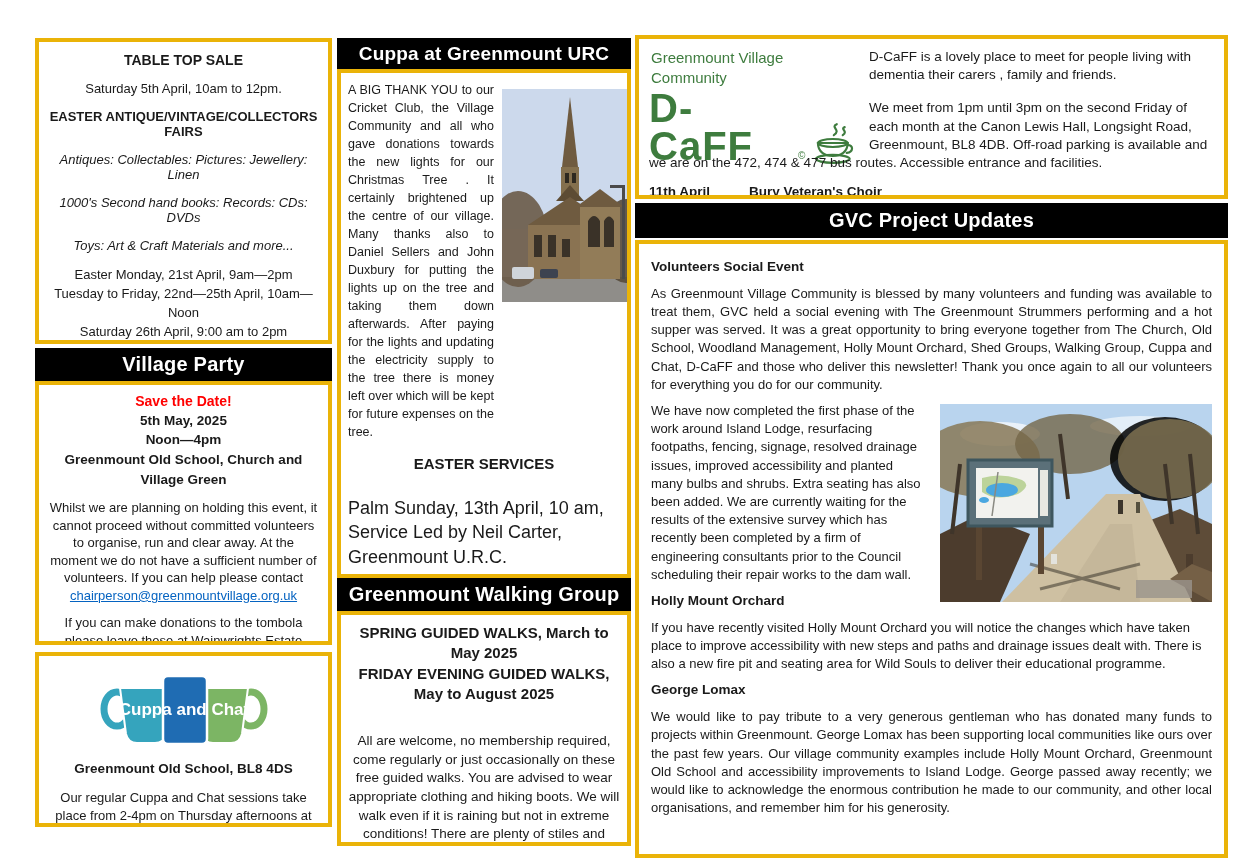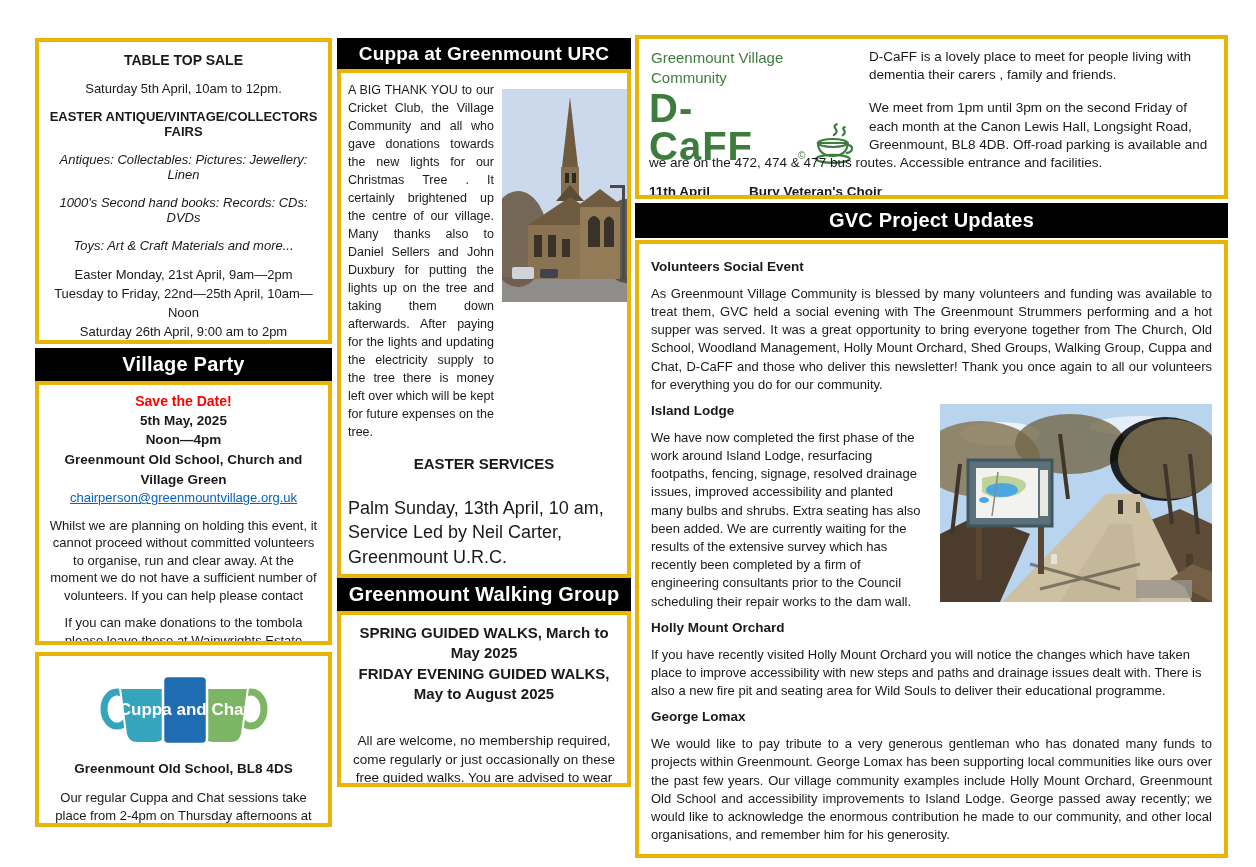--- a/index.html
+++ b/index.html
@@ -30,21 +30,21 @@
   .box-cuppa{height:175px;padding:6px 8px;font-size:13px;line-height:1.4;}
   .cuppa-logo{display:block;margin:2px auto 0;}
   
   .box-urc{height:509px;padding:8px 7px;font-size:12.5px;}
   .urc-row{display:flex;gap:8px;}
   .urc-text{width:146px;flex:none;text-align:justify;line-height:1.44;}
   .church{flex:none;margin-top:8px;}
   .svc-title{font-size:15px;margin-top:14px;}
   .svc{font-size:18px;line-height:1.35;margin-top:24px;text-align:left;}
   .bar2{height:33px;line-height:33px;font-size:20px;}
-  .box-walk{height:176px;padding:8px 6px;font-size:13.5px;}
+  .box-walk{height:235px;padding:8px 6px;font-size:13.5px;}
   .walk-heads{font-weight:bold;font-size:15px;line-height:1.35;}
   .box-walk p{margin-top:28px;line-height:1.38;}
   
   .box-dcaff{height:164px;padding:6px 10px;font-size:13.5px;line-height:1.35;}
   .dcaff-logo{float:left;width:210px;height:92px;margin-right:10px;}
   .brand-top{color:#3e7c3e;font-size:15px;margin:3px 0 0 2px;}
   .brand-row{display:flex;align-items:flex-end;}
   .brand-name{font-size:40px;font-weight:bold;color:#3e7c3e;line-height:.95;letter-spacing:1px;}
   .brand-c{color:#3e7c3e;font-size:10px;margin:0 4px 2px 2px;align-self:flex-end;}
   .box-dcaff p.p1{margin-top:3px;}
@@ -81,22 +81,22 @@
 
   <div class="gap4"></div>
   <div class="bar bar2">Village Party</div>
   <div class="box box-party c">
     <p class="b red tight" style="font-size:14px;">Save the Date!</p>
     <div class="hdlines">
       <div>5th May, 2025</div>
       <div>Noon—4pm</div>
       <div>Greenmount Old School, Church and Village Green</div>
     </div>
+    <p>Whilst we are planning on holding this event, it cannot proceed without committed volunteers to organise, run and clear away. At the moment we do not have a sufficient number of volunteers. If you can help please contact</p>
     <p style="margin-top:0;"><a class="link">chairperson@greenmountvillage.org.uk</a></p>
-    <p>Whilst we are planning on holding this event, it cannot proceed without committed volunteers to organise, run and clear away. At the moment we do not have a sufficient number of volunteers. If you can help please contact</p>
     <p>If you can make donations to the tombola please leave these at Wainwrights Estate Agents on Holcombe Road from 22nd April—3rd May.</p>
 
   </div>
 
   <div class="gap7"></div>
   <div class="box box-cuppa c">
     <svg class="cuppa-logo" width="180" height="90" viewBox="0 0 180 90">
       <ellipse cx="23" cy="45" rx="13" ry="17" fill="none" stroke="#35a4bd" stroke-width="7"></ellipse>
       <ellipse cx="157" cy="45" rx="13" ry="17" fill="none" stroke="#7cb564" stroke-width="7"></ellipse>
       <path d="M26,24 L78,24 L72,70 Q70,79 61,79 L43,79 Q34,79 32,70 Z" fill="#35a4bd" stroke="#fff" stroke-width="2"></path>
@@ -225,21 +225,20 @@
       <ellipse cx="62" cy="86" rx="16" ry="7" fill="#4aa7e0"></ellipse>
       <ellipse cx="44" cy="96" rx="5" ry="3" fill="#4aa7e0"></ellipse>
       <line x1="58" y1="68" x2="52" y2="112" stroke="#8a8a82" stroke-width="1.5"></line>
       <rect x="100" y="66" width="8" height="46" fill="#e8e8e2"></rect>
       <rect x="111" y="150" width="6" height="10" fill="#e3e3dd"></rect>
       <rect x="246" y="150" width="7" height="20" fill="#4c3c2d"></rect>
       <polygon points="230,175 272,198 272,168 252,160" fill="#756046"></polygon>
       <rect x="196" y="176" width="56" height="18" fill="#9a948c" opacity=".8"></rect>
     </svg>
 
-    <h4>Island Lodge</h4>
     <p>We have now completed the first phase of the work around Island Lodge, resurfacing footpaths, fencing, signage, resolved drainage issues, improved accessibility and planted many bulbs and shrubs. Extra seating has also been added.  We are currently waiting for the results of the extensive survey which has recently been completed by a firm of engineering consultants prior to the Council scheduling their repair works to the dam wall.</p>
 
     <h4>Holly Mount Orchard</h4>
     <p>If you have recently visited Holly Mount Orchard you will notice the changes which have taken place to improve accessibility with new steps and paths and drainage issues dealt with. There is also a new fire pit and seating area for Wild Souls to deliver their educational programme.</p>
 
     <h4>George Lomax</h4>
     <p class="jst">We would like to pay tribute to a very generous gentleman who has donated many funds to projects within Greenmount. George Lomax has been supporting local communities like ours over the past few years. Our village community examples include Holly Mount Orchard, Greenmount Old School and accessibility improvements to Island Lodge. George passed away recently; we would like to acknowledge the enormous contribution he made to our community, and other local organisations, and remember him for his generosity.</p>
   </div>
 </div>
 

